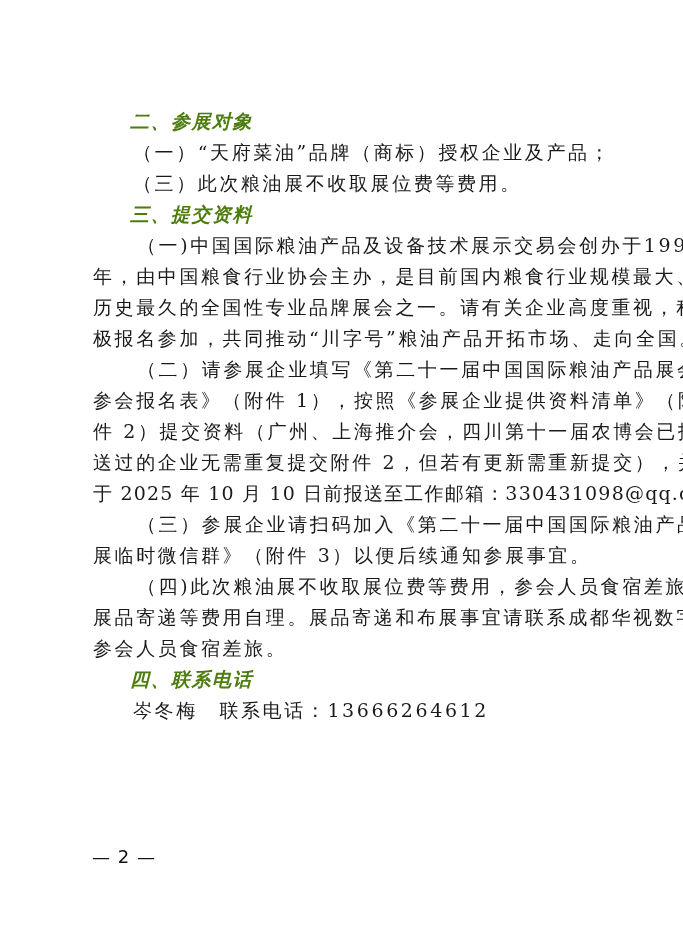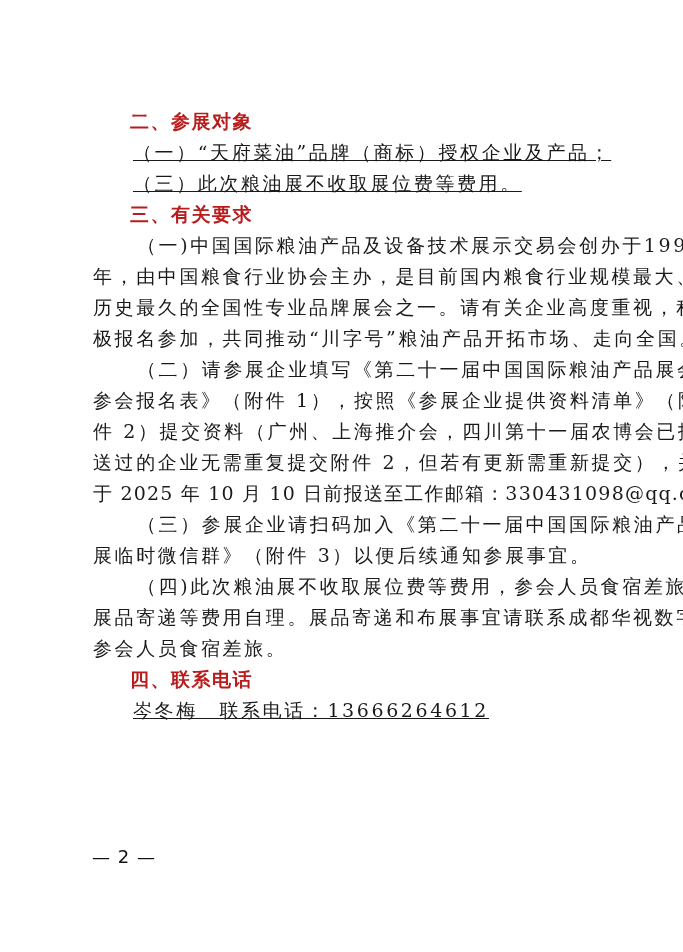--- a/index.html
+++ b/index.html
@@ -27,25 +27,25 @@
     font-size: 19px;
     white-space: nowrap;
     letter-spacing: 2.6px;
   }
   .heading {
     font-family: "DejaVu Sans", "Liberation Sans", sans-serif;
     font-weight: bold;
     font-size: 19px;
     padding-left: 37px;
     letter-spacing: 1.5px;
-    color: #b91c1c;
+    color: #4d7c0f;
+    font-style: italic;
   }
   .sub {
     padding-left: 40px;
-    text-decoration: underline;
   }
   .indent {
     padding-left: 44px;
   }
   .justify {
     text-align: justify;
     text-align-last: justify;
   }
   .page-number {
     position: absolute;
@@ -59,21 +59,21 @@
 </style>
 </head>
 <body>
 
 <div class="page">
 
   <div class="line heading">二、参展对象</div>
   <div class="line sub">（一）“天府菜油”品牌（商标）授权企业及产品；</div>
   <div class="line sub">（三）此次粮油展不收取展位费等费用。</div>
 
-  <div class="line heading">三、有关要求</div>
+  <div class="line heading">三、提交资料</div>
 
   <div>
     <div class="line indent justify">（一)中国国际粮油产品及设备技术展示交易会创办于1999</div>
     <div class="line justify">年，由中国粮食行业协会主办，是目前国内粮食行业规模最大、</div>
     <div class="line justify">历史最久的全国性专业品牌展会之一。请有关企业高度重视，积</div>
     <div class="line justify">极报名参加，共同推动“川字号”粮油产品开拓市场、走向全国。</div>
   </div>
 
   <div>
     <div class="line indent justify">（二）请参展企业填写《第二十一届中国国际粮油产品展会</div>

